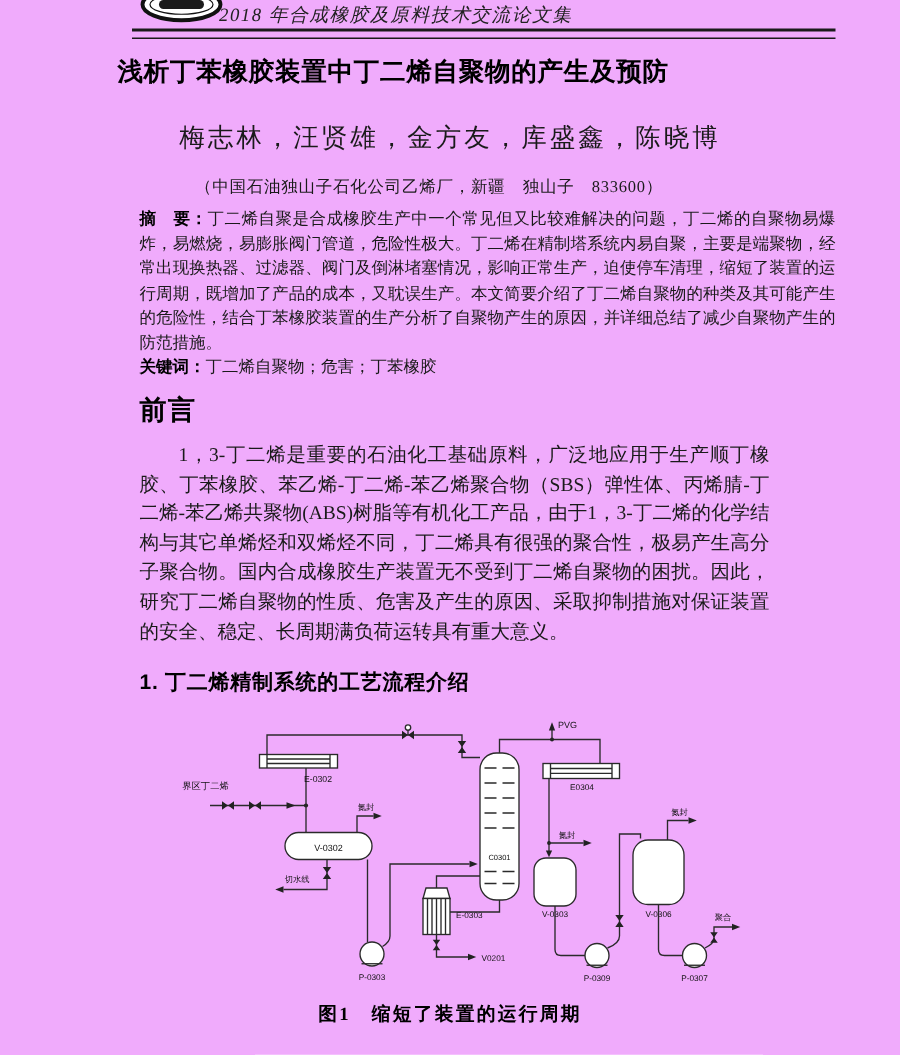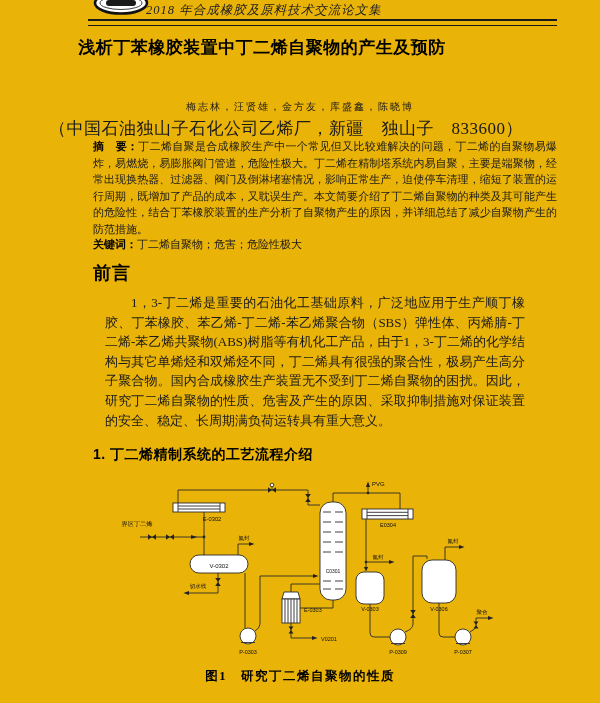--- a/index.html
+++ b/index.html
@@ -1,28 +1,28 @@
 <!DOCTYPE html>
 <html><head>
 <meta charset="utf-8">
 <style>
   html,body{margin:0;padding:0;}
   body{width:600px;height:703px;background:#ffffff;font-family:"Liberation Serif",serif;color:#1a1a1a;}
-  .page{position:relative;width:600px;height:703px;overflow:hidden;background:#eab308;}
+  .page{position:relative;width:600px;height:703px;overflow:hidden;background:#f0abfc;}
   .abs{position:absolute;}
   .hdr-text{left:146px;top:2px;font-size:12.5px;font-style:italic;letter-spacing:1px;color:#222;white-space:nowrap;}
   .hdr-rule{left:88px;top:19px;width:469px;height:4px;border-top:2.2px solid #1a1a1a;border-bottom:1.2px solid #1a1a1a;}
   .title{left:0;top:36px;width:524px;text-align:center;font-family:"Liberation Sans",sans-serif;font-weight:bold;font-size:17px;letter-spacing:0.5px;color:#000;}
-  .authors{left:0;top:100px;width:600px;text-align:center;font-size:10px;letter-spacing:2px;}
-  .affil{left:0;top:117px;width:572px;text-align:center;font-size:17px;letter-spacing:0.5px;}
+  .authors{left:0;top:80px;width:600px;text-align:center;font-size:17px;letter-spacing:2px;}
+  .affil{left:0;top:117px;width:572px;text-align:center;font-size:11px;letter-spacing:0.5px;}
   .abstract{left:93px;top:138px;width:464px;font-size:11px;line-height:16.5px;text-align:justify;}
   .abstract b,.keywords b{font-weight:bold;color:#000;text-align:center;}
   .keywords{left:93px;top:237px;width:464px;font-size:11px;}
   .h-intro{left:93px;top:261px;font-family:"Liberation Sans",sans-serif;font-weight:bold;font-size:18px;color:#000;letter-spacing:1px;}
-  .intro{left:93px;top:293px;width:420px;font-size:13px;line-height:19.6px;text-align:justify;text-indent:26px;margin-left:12px;}
+  .intro{left:93px;top:293px;width:420px;font-size:13px;line-height:19.6px;text-align:justify;text-indent:26px;}
   .h-sec1{left:93px;top:446px;font-family:"Liberation Sans",sans-serif;font-weight:bold;font-size:14px;color:#000;letter-spacing:0.5px;}
   .diagram{left:60px;top:478px;width:500px;height:196px;}
   .caption{left:0;top:668px;width:600px;text-align:center;font-weight:bold;font-size:12.5px;letter-spacing:1.5px;color:#000;}
   svg text{font-family:"Liberation Sans",sans-serif;fill:#111;}
   .pline{stroke:#2a2a2a;stroke-width:0.9;fill:none;}
   .psym{stroke:#2a2a2a;stroke-width:0.9;fill:#fff;}
   .pfill{fill:#222;stroke:none;}
   .logo{left:92px;top:-7px;}
 </style>
 </head>
@@ -38,21 +38,21 @@
 
   <div class="abs hdr-text">2018 年合成橡胶及原料技术交流论文集</div>
   <div class="abs hdr-rule"></div>
 
   <div class="abs title">浅析丁苯橡胶装置中丁二烯自聚物的产生及预防</div>
   <div class="abs authors">梅志林，汪贤雄，金方友，库盛鑫，陈晓博</div>
   <div class="abs affil">（中国石油独山子石化公司乙烯厂，新疆　独山子　833600）</div>
 
   <div class="abs abstract"><b>摘　要：</b><span>丁二烯自聚是合成橡胶生产中一个常见但又比较难解决的问题，丁二烯的自聚物易爆炸，易燃烧，易膨胀阀门管道，危险性极大。丁二烯在精制塔系统内易自聚，主要是端聚物，经常出现换热器、过滤器、阀门及倒淋堵塞情况，影响正常生产，迫使停车清理，缩短了装置的运行周期，既增加了产品的成本，又耽误生产。本文简要介绍了丁二烯自聚物的种类及其可能产生的危险性，结合丁苯橡胶装置的生产分析了自聚物产生的原因，并详细总结了减少自聚物产生的防范措施。</span></div>
 
-  <div class="abs keywords"><b>关键词：</b><span>丁二烯自聚物；危害；危险性极大</span></div>
+  <div class="abs keywords"><b>关键词：</b><span>丁二烯自聚物；危害；丁苯橡胶</span></div>
 
   <div class="abs h-intro">前言</div>
   <div class="abs intro">1，3-丁二烯是重要的石油化工基础原料，广泛地应用于生产顺丁橡胶、丁苯橡胶、苯乙烯-丁二烯-苯乙烯聚合物（SBS）弹性体、丙烯腈-丁二烯-苯乙烯共聚物(ABS)树脂等有机化工产品，由于1，3-丁二烯的化学结构与其它单烯烃和双烯烃不同，丁二烯具有很强的聚合性，极易产生高分子聚合物。国内合成橡胶生产装置无不受到丁二烯自聚物的困扰。因此，研究丁二烯自聚物的性质、危害及产生的原因、采取抑制措施对保证装置的安全、稳定、长周期满负荷运转具有重大意义。</div>
   <div class="abs h-sec1">1. 丁二烯精制系统的工艺流程介绍</div>
 
   <svg class="abs diagram" viewBox="0 0 500 196">
 
     <g>
       <text x="77" y="48" text-anchor="middle" font-size="6.2">界区丁二烯</text>
       <path class="pline" d="M80,59 H144"></path>
@@ -152,15 +152,15 @@
       <text x="244" y="134" font-size="5.5">E-0303</text>
       <path class="pline" d="M231,114 V106 H260"></path>
       <path class="pline" d="M273,122 V130 H240"></path>
       <path class="pline" d="M231,145 V160 H252"></path>
       <path class="pfill" transform="translate(231,152) rotate(90)" d="M-3.5,-2.5 L0,0 L-3.5,2.5 Z M3.5,-2.5 L0,0 L3.5,2.5 Z"></path>
       <polygon class="pfill" points="252,157.9 257.5,160 252,162.1"></polygon>
       <text x="261" y="162.5" font-size="5.5">V0201</text>
     </g>
   </svg>
 
-  <div class="abs caption">图1　研究丁二烯自聚物的性质</div>
+  <div class="abs caption">图1　缩短了装置的运行周期</div>
 
 </div>
 
 </body></html>

